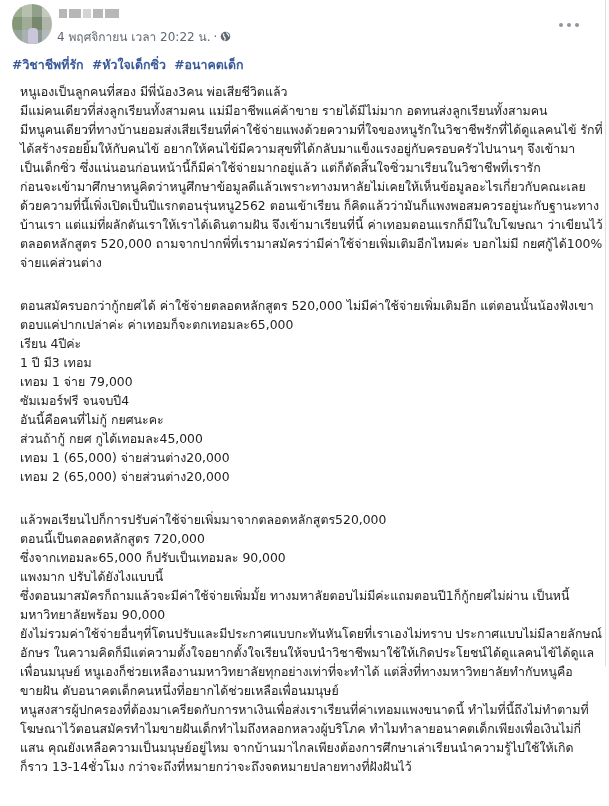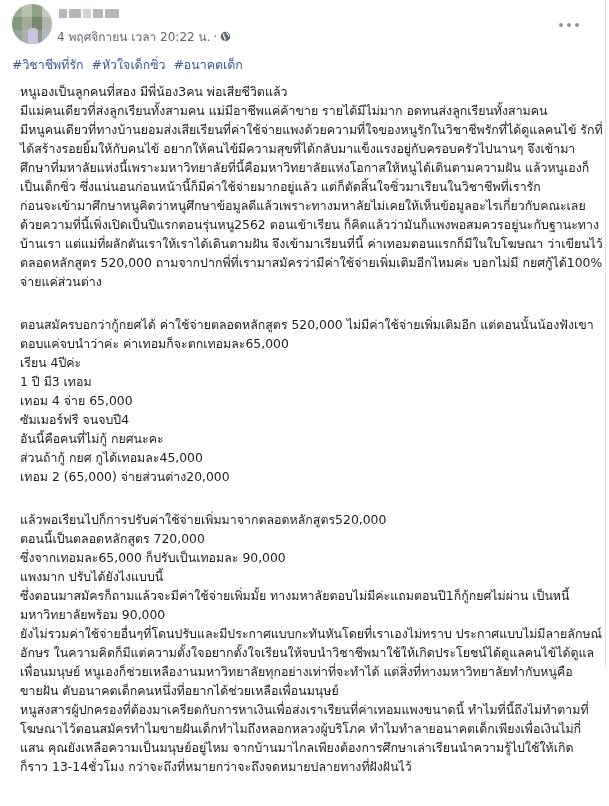--- a/index.html
+++ b/index.html
@@ -113,20 +113,21 @@
       left: 12px;
       top: 55px;
       width: 588px;
       font-size: 12.4px;
       line-height: 19px;
       color: #1c1e21;
     }
     .hashtags {
       color: #385898;
       margin-bottom: 0;
+      font-weight: bold;
     }
     .hashtags a {
       color: #385898;
       text-decoration: none;
       margin-right: 4px;
     }
     .para {
       margin: 8px;
       white-space: nowrap;
     }
@@ -173,39 +174,39 @@
       <a>#วิชาชีพที่รัก</a>
       <a>#หัวใจเด็กซิ่ว</a>
       <a>#อนาคตเด็ก</a>
     </div>
 
     <div class="para">
       <span class="line">หนูเองเป็นลูกคนที่สอง มีพี่น้อง3คน พ่อเสียชีวิตแล้ว</span>
       <span class="line">มีแม่คนเดียวที่ส่งลูกเรียนทั้งสามคน แม่มีอาชีพแค่ค้าขาย รายได้มีไม่มาก อดทนส่งลูกเรียนทั้งสามคน</span>
       <span class="line">มีหนูคนเดียวที่ทางบ้านยอมส่งเสียเรียนที่ค่าใช้จ่ายแพงด้วยความที่ใจของหนูรักในวิชาชีพรักที่ได้ดูแลคนไข้ รักที่</span>
       <span class="line">ได้สร้างรอยยิ้มให้กับคนไข้ อยากให้คนไข้มีความสุขที่ได้กลับมาแข็งแรงอยู่กับครอบครัวไปนานๆ จึงเข้ามา</span>
-      <span class="line">ศึกษาที่มหาลัยแห่งนี้เพราะมหาวิทยาลัยที่นี้คือมหาวิทยาลัยแห่งโอกาสให้หนูได้เดินตามความฝัน แล้วหนูเองก็</span>
       <span class="line">เป็นเด็กซิ่ว ซึ่งแน่นอนก่อนหน้านี้ก็มีค่าใช้จ่ายมากอยู่แล้ว แต่ก็ตัดสิ้นใจซิ่วมาเรียนในวิชาชีพที่เรารัก</span>
       <span class="line">ก่อนจะเข้ามาศึกษาหนูคิดว่าหนูศึกษาข้อมูลดีแล้วเพราะทางมหาลัยไม่เคยให้เห็นข้อมูลอะไรเกี่ยวกับคณะเลย</span>
       <span class="line">ด้วยความที่นี้เพิ่งเปิดเป็นปีแรกตอนรุ่นหนู2562 ตอนเข้าเรียน ก็คิดแล้วว่ามันก็แพงพอสมควรอยู่นะกับฐานะทาง</span>
       <span class="line">บ้านเรา แต่แม่ที่ผลักดันเราให้เราได้เดินตามฝัน จึงเข้ามาเรียนที่นี้ ค่าเทอมตอนแรกก็มีในใบโฆษณา ว่าเขียนไว้</span>
       <span class="line">ตลอดหลักสูตร 520,000 ถามจากปากพี่ที่เรามาสมัครว่ามีค่าใช้จ่ายเพิ่มเติมอีกไหมค่ะ บอกไม่มี กยศกู้ได้100%</span>
       <span class="line">จ่ายแค่ส่วนต่าง</span>
     </div>
     <div class="para-gap"></div>
 
     <div class="para">
       <span class="line">ตอนสมัครบอกว่ากู้กยศได้ ค่าใช้จ่ายตลอดหลักสูตร 520,000 ไม่มีค่าใช้จ่ายเพิ่มเติมอีก แต่ตอนนั้นน้องฟังเขา</span>
-      <span class="line">ตอบแค่จบนำว่าค่ะ ค่าเทอมก็จะตกเทอมละ65,000</span>
+      <span class="line">ตอบแค่ปากเปล่าค่ะ ค่าเทอมก็จะตกเทอมละ65,000</span>
       <span class="line">เรียน 4ปีค่ะ</span>
       <span class="line">1 ปี มี3 เทอม</span>
-      <span class="line">เทอม 4 จ่าย 65,000</span>
+      <span class="line">เทอม 1 จ่าย 79,000</span>
       <span class="line">ซัมเมอร์ฟรี จนจบปี4</span>
       <span class="line">อันนี้คือคนที่ไม่กู้ กยศนะคะ</span>
       <span class="line">ส่วนถ้ากู้ กยศ กูได้เทอมละ45,000</span>
+      <span class="line">เทอม 1 (65,000) จ่ายส่วนต่าง20,000</span>
       <span class="line">เทอม 2 (65,000) จ่ายส่วนต่าง20,000</span>
     </div>
     <div class="para-gap"></div>
 
     <div class="para">
       <span class="line">แล้วพอเรียนไปก็การปรับค่าใช้จ่ายเพิ่มมาจากตลอดหลักสูตร520,000</span>
       <span class="line">ตอนนี้เป็นตลอดหลักสูตร 720,000</span>
       <span class="line">ซึ่งจากเทอมละ65,000 ก็ปรับเป็นเทอมละ 90,000</span>
       <span class="line">แพงมาก ปรับได้ยังไงแบบนี้</span>
       <span class="line">ซึ่งตอนมาสมัครก็ถามแล้วจะมีค่าใช้จ่ายเพิ่มมั้ย ทางมหาลัยตอบไม่มีค่ะแถมตอนปี1ก็กู้กยศไม่ผ่าน เป็นหนี้</span>

